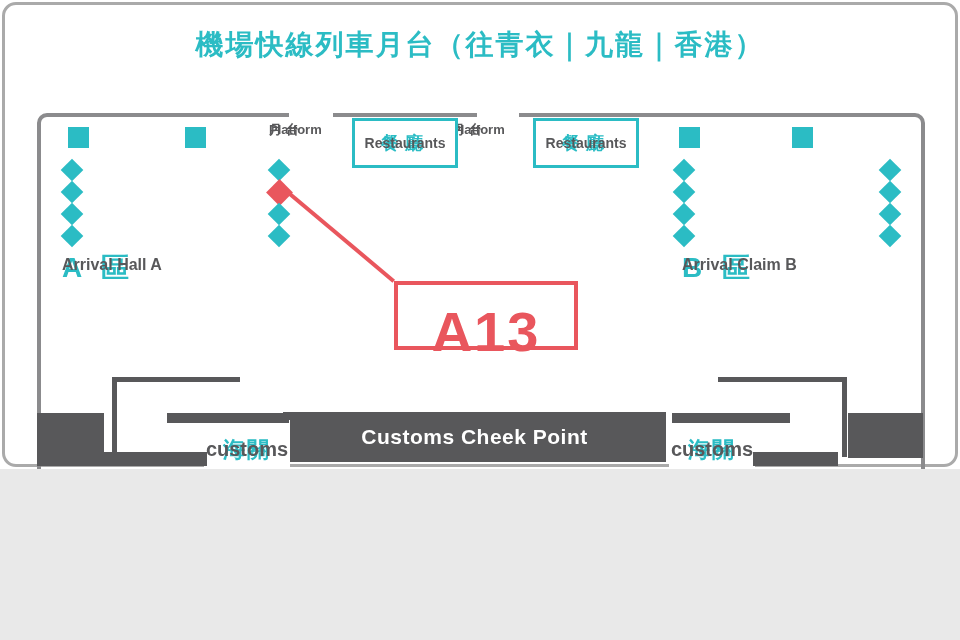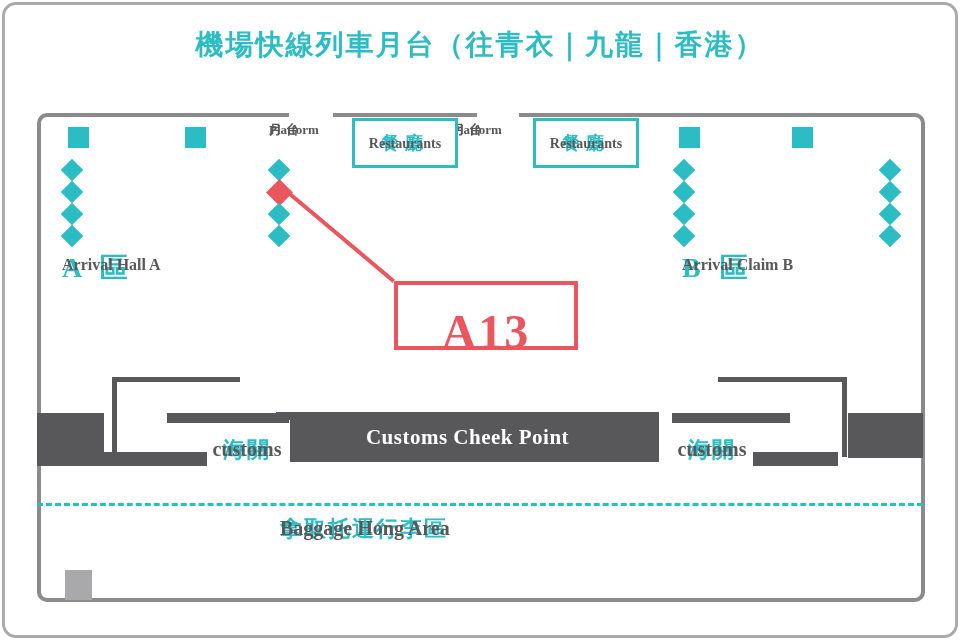--- a/index.html
+++ b/index.html
@@ -1,18 +1,18 @@
 <!DOCTYPE html>
 <html><head>
 <meta charset="utf-8">
 <style>
   html,body{margin:0;padding:0;background:#e9e9e9;}
   #stage{
-    position:relative;width:960px;height:640px;background:#ffffff;
-    font-family:Liberation Serif, serif;overflow:hidden;
+    position:relative;width:960px;height:469px;background:#ffffff;
+    font-family:Liberation Sans, sans-serif;overflow:hidden;
     box-sizing:border-box;
   }
   #stage *{box-sizing:border-box;position:absolute;}
   .outer-border{inset:2px;border:3px solid var(--outer);border-radius:14px;}
   .title-zh{left:0;top:26px;width:960px;text-align:center;font-size:28px;font-weight:700;
     color:var(--teal);letter-spacing:2px;}
   .title-en{left:0;top:68px;width:960px;text-align:center;font-size:21px;font-weight:700;
     color:var(--dark);letter-spacing:.5px;}
   .frame{left:37px;top:113px;width:888px;height:489px;border:4px solid var(--frame);
     border-radius:10px;z-index:1;}
@@ -38,25 +38,25 @@
 
   .hall{width:220px;text-align:center;z-index:3;}
   .hall-zh{position:static;display:block;font-size:28px;font-weight:700;color:var(--teal);word-spacing:12px;line-height:32px;}
   .hall-en{position:static;display:block;font-size:16px;font-weight:700;color:var(--dark);line-height:26px;}
   .hallA{left:62px;top:252px;} .hallB{left:682px;top:252px;}
 
   .leader{left:287px;top:189px;width:141px;height:4px;background:var(--red);
     transform:rotate(40deg);transform-origin:0 0;z-index:3;}
   .gate-box{left:394px;top:281px;width:184px;height:69px;background:#fff;border:4px solid var(--red);
     z-index:4;display:flex;align-items:center;justify-content:center;}
-  .gate-box span{position:static;font-size:48px;font-weight:700;color:var(--red);letter-spacing:2px;margin-top:32px;}
+  .gate-box span{position:static;font-size:56px;font-weight:700;color:var(--red);letter-spacing:2px;margin-top:32px;}
 
   .gray{background:var(--dark);z-index:3;}
   .band-left{left:37px;top:413px;width:67px;height:45px;}
-  .band-center{left:276px;top:412px;width:383px;height:50px;display:flex;align-items:center;justify-content:center;}
+  .band-center{left:283px;top:412px;width:383px;height:50px;display:flex;align-items:center;justify-content:center;}
   .band-center span{position:static;color:#ffffff;font-size:21px;font-weight:700;letter-spacing:.5px;}
   .band-right{left:848px;top:413px;width:75px;height:45px;}
   .strip{z-index:5;}
   .strip-top-l{left:167px;top:413px;width:122px;height:10px;}
   .strip-top-r{left:672px;top:413px;width:118px;height:10px;}
   .strip-bot-l{left:37px;top:452px;width:170px;height:14px;}
   .strip-bot-r{left:753px;top:452px;width:85px;height:14px;}
   .chicane-h-l{left:112px;top:377px;width:128px;height:5px;}
   .chicane-v-l{left:112px;top:377px;width:5px;height:80px;}
   .chicane-h-r{left:718px;top:377px;width:129px;height:5px;}

